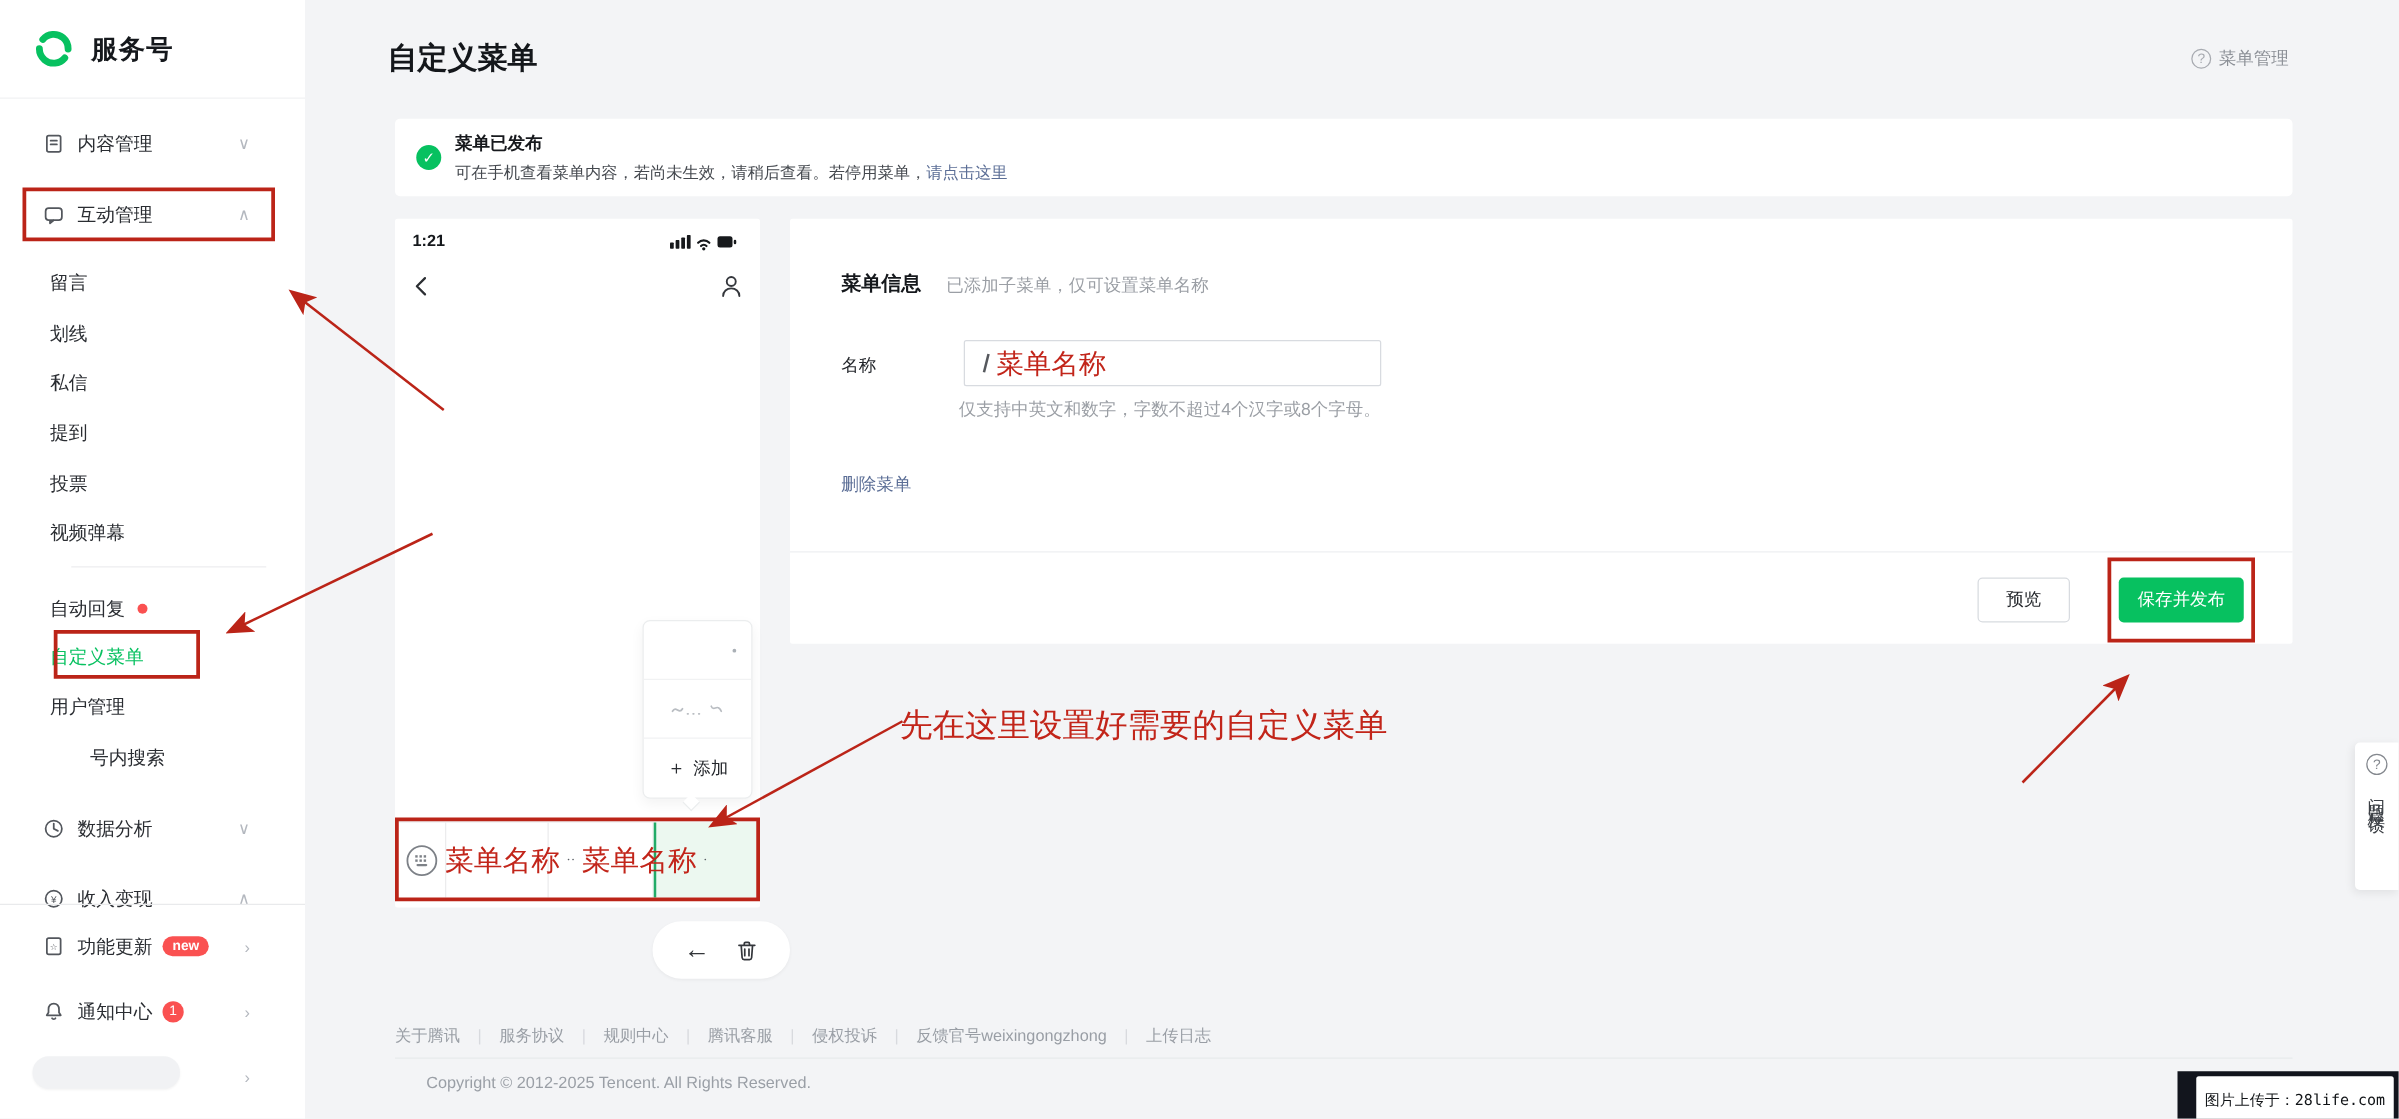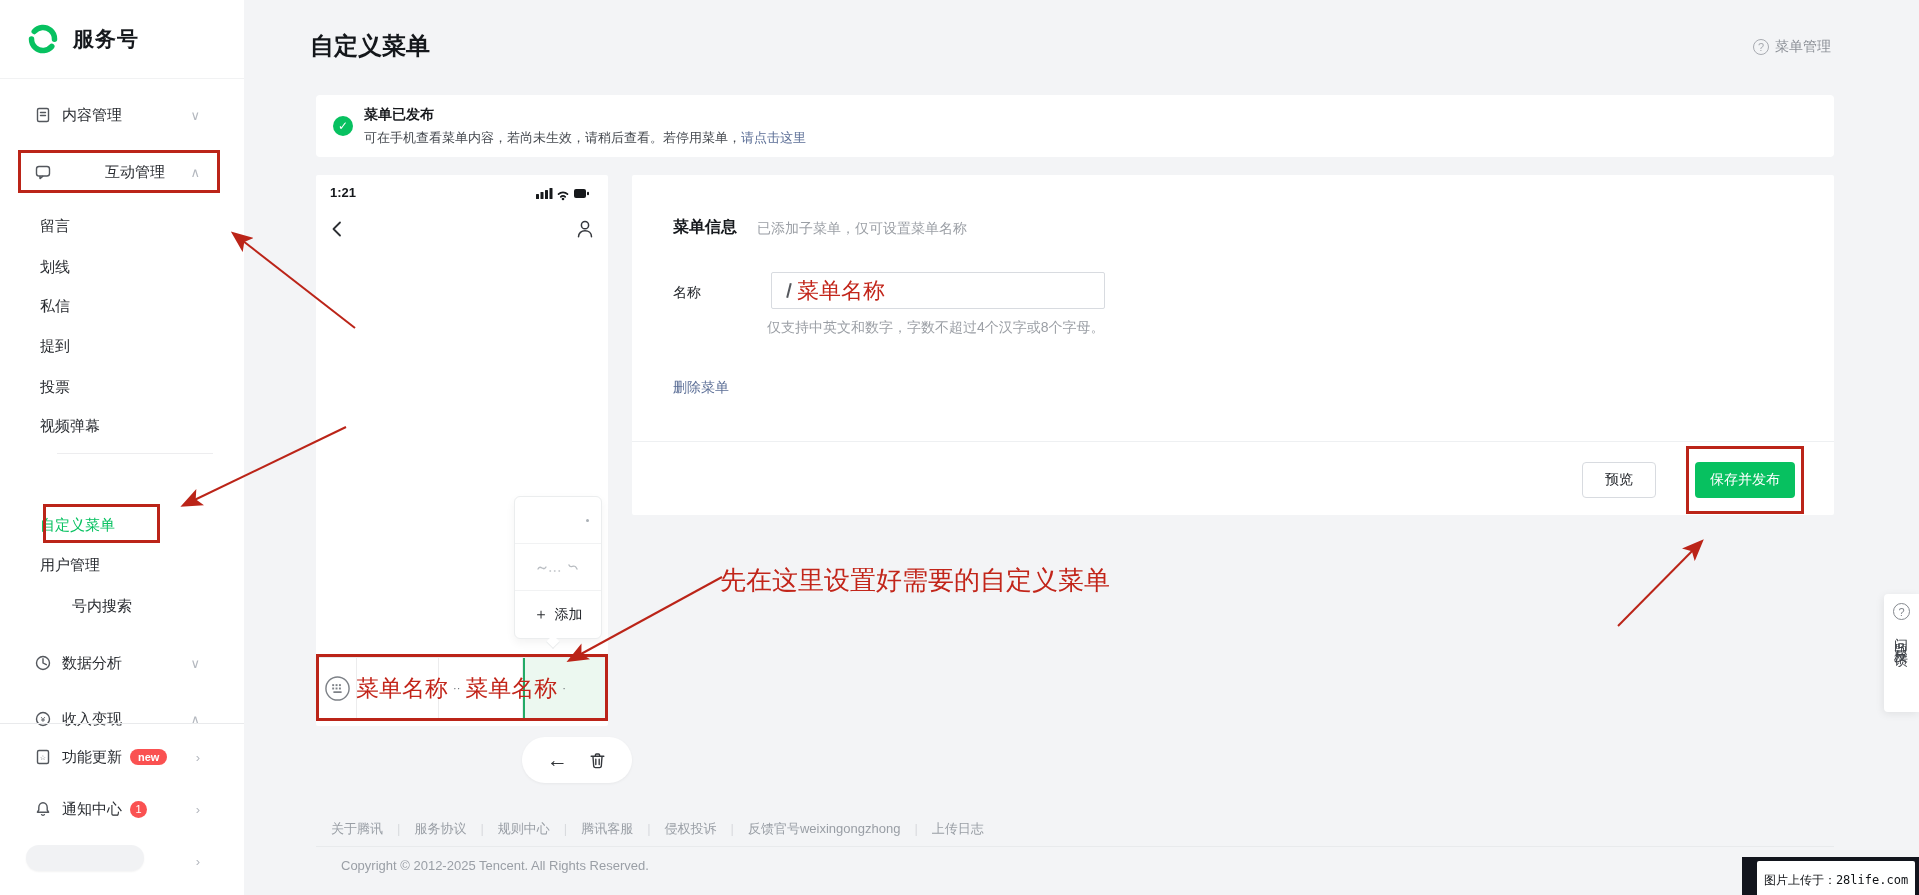--- a/index.html
+++ b/index.html
@@ -99,21 +99,21 @@
   .arrows{left:0;top:0;width:1919px;height:895px;z-index:10;pointer-events:none;}
 
   
   .feedback{left:1884px;top:594px;width:35px;height:118px;background:#fff;border-radius:4px 0 0 4px;
             box-shadow:-1px 2px 8px rgba(0,0,0,.08);display:flex;flex-direction:column;align-items:center;
             padding-top:9px;gap:7px;z-index:8;cursor:pointer;}
   .fb-q{width:17px;height:17px;border:1px solid #84888e;border-radius:50%;color:#84888e;font-size:11px;
         display:flex;align-items:center;justify-content:center;}
   .fb-text{writing-mode:vertical-rl;font-size:14px;color:#3c4046;letter-spacing:5px;}
 
-  .footer-links{left:331px;top:820px;display:flex;font-size:13px;color:#999ea5;}
+  .footer-links{left:316px;top:820px;display:flex;font-size:13px;color:#999ea5;}
   .footer-links span[data-bind]{cursor:pointer;}
   .footer-links span[data-bind]::after{content:"|";margin:0 14px;color:#d8dade;}
   .footer-links span[data-bind]:last-child::after{content:"";margin:0;}
   .footer-divider{left:316px;top:846px;width:1518px;border-top:1px solid #e8eaec;}
   .copyright{left:341px;top:858px;font-size:13px;color:#9a9fa6;}
 
   .watermark-bg{left:1742px;top:857px;width:177px;height:38px;background:#12151d;z-index:11;}
   .watermark-box{left:1757px;top:861px;width:158px;height:38px;background:#fff;border-radius:2px;z-index:12;
                  display:flex;align-items:center;justify-content:center;
                  font-family:"DejaVu Sans Mono","Liberation Mono",monospace;font-size:12px;color:#101316;}
@@ -136,21 +136,21 @@
     <span class="ic">
       <svg width="18" height="18" viewBox="0 0 18 18">
           <rect x="3.5" y="2.5" width="11" height="13" rx="1.5" fill="none" stroke="#53575d" stroke-width="1.4"></rect>
           <path d="M6.5 6.5h5M6.5 9.5h5" stroke="#53575d" stroke-width="1.4" stroke-linecap="round"></path>
         </svg>
     </span>
     <span class="lbl" data-bind="sidebar.content_mgmt">内容管理</span>
     <span class="chev" data-bind="icons.chevron_down">∨</span>
   </div>
 
-  <div class="abs nav" style="top:154px;gap:43px;">
+  <div class="abs nav" style="top:154px;">
     <span class="ic">
       <svg width="18" height="18" viewBox="0 0 18 18">
           <rect x="2.5" y="3.5" width="13" height="9.5" rx="2.5" fill="none" stroke="#53575d" stroke-width="1.4"></rect>
           <path d="M6 13v2.6l3.2-2.6" fill="none" stroke="#53575d" stroke-width="1.4" stroke-linejoin="round"></path>
         </svg>
     </span>
     <span class="lbl" data-bind="sidebar.interact_mgmt">互动管理</span>
     <span class="chev" data-bind="icons.chevron_up">∧</span>
   </div>
 
@@ -168,20 +168,24 @@
     </div>
   <div class="abs nav sub" style="top:369px;">
       <span class="lbl" data-bind="sidebar.sub_items.4">投票</span>
     </div>
   <div class="abs nav sub" style="top:408px;">
       <span class="lbl" data-bind="sidebar.sub_items.5">视频弹幕</span>
     </div>
 
   <div class="abs sb-divider2"></div>
 
+  <div class="abs nav sub" style="top:469px;">
+    <span class="lbl" data-bind="sidebar.auto_reply">自动回复</span>
+    <span class="dot-red"></span>
+  </div>
   <div class="abs nav sub" style="top:507px;">
     <span class="lbl green" data-bind="sidebar.custom_menu">自定义菜单</span>
   </div>
   <div class="abs nav sub" style="top:547px;">
       <span class="lbl" data-bind="sidebar.user_mgmt">用户管理</span>
     </div>
   <div class="abs nav sub" style="top:588px;padding-left:32px;">
       <span class="lbl" data-bind="sidebar.account_search">号内搜索</span>
     </div>
 

